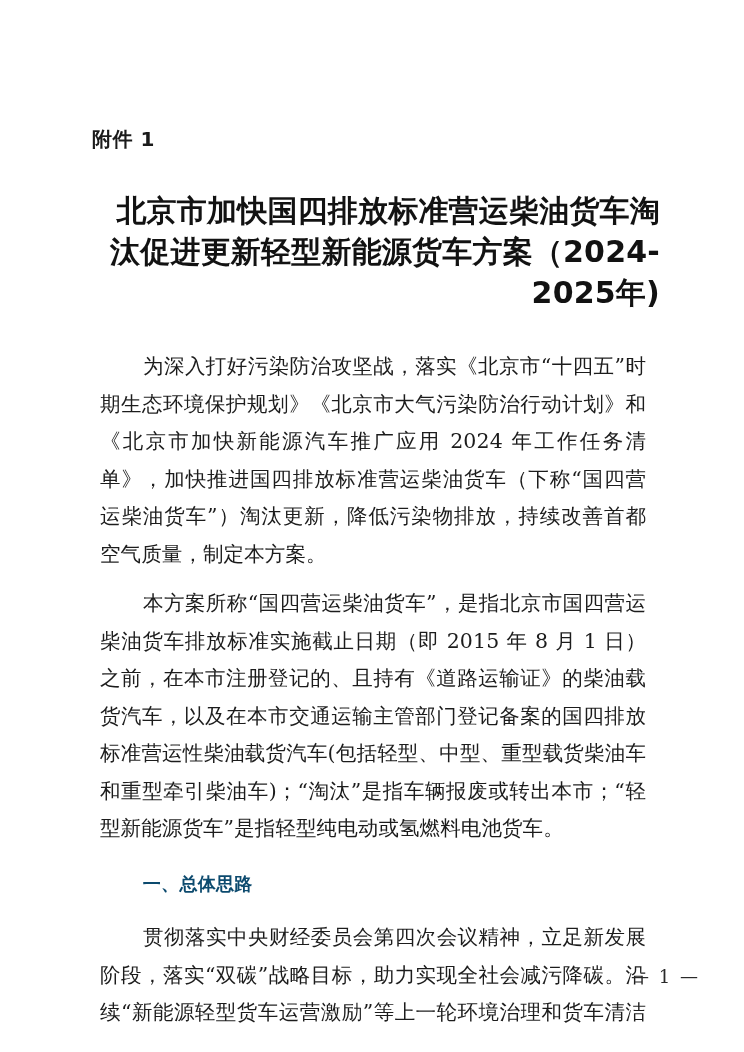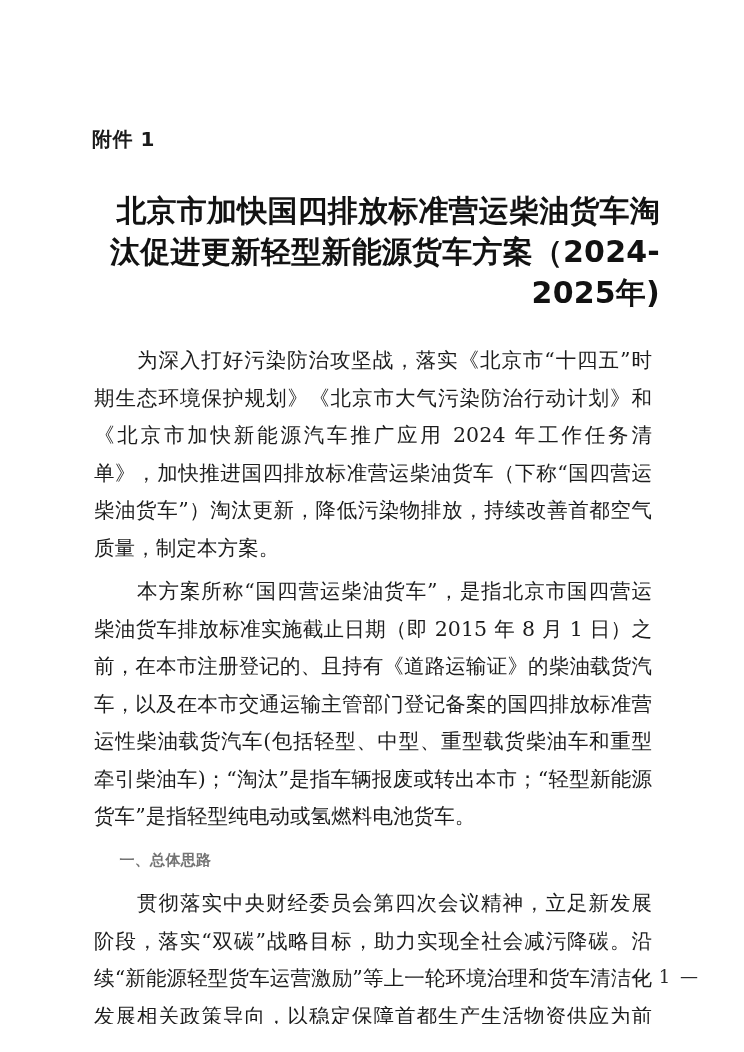--- a/index.html
+++ b/index.html
@@ -55,33 +55,33 @@
     width: 570px;
   }
   .para {
     font-family: "DejaVu Serif", "Liberation Serif", serif;
     font-size: 20.5px;
     line-height: 37.5px;
     color: #1c1c1c;
     text-align: justify;
     text-justify: inter-character;
     text-align-last: left;
-    margin: 6px;
+    margin: 12px;
     letter-spacing: 0.1px;
   }
   .para.indent {
     text-indent: 2.1em;
   }
   .section-heading {
     font-family: "DejaVu Sans", "Liberation Sans", sans-serif;
-    font-size: 15px;
+    font-size: 18px;
     font-weight: 700;
     line-height: 37.5px;
-    color: #737373;
-    margin: 0;
+    color: #0c4a6e;
+    margin: 17px;
     text-indent: 2.1em;
     letter-spacing: 0.3px;
   }
 
   
   .page-number {
     position: absolute;
     left: 0;
     right: 44px;
     top: 966px;

